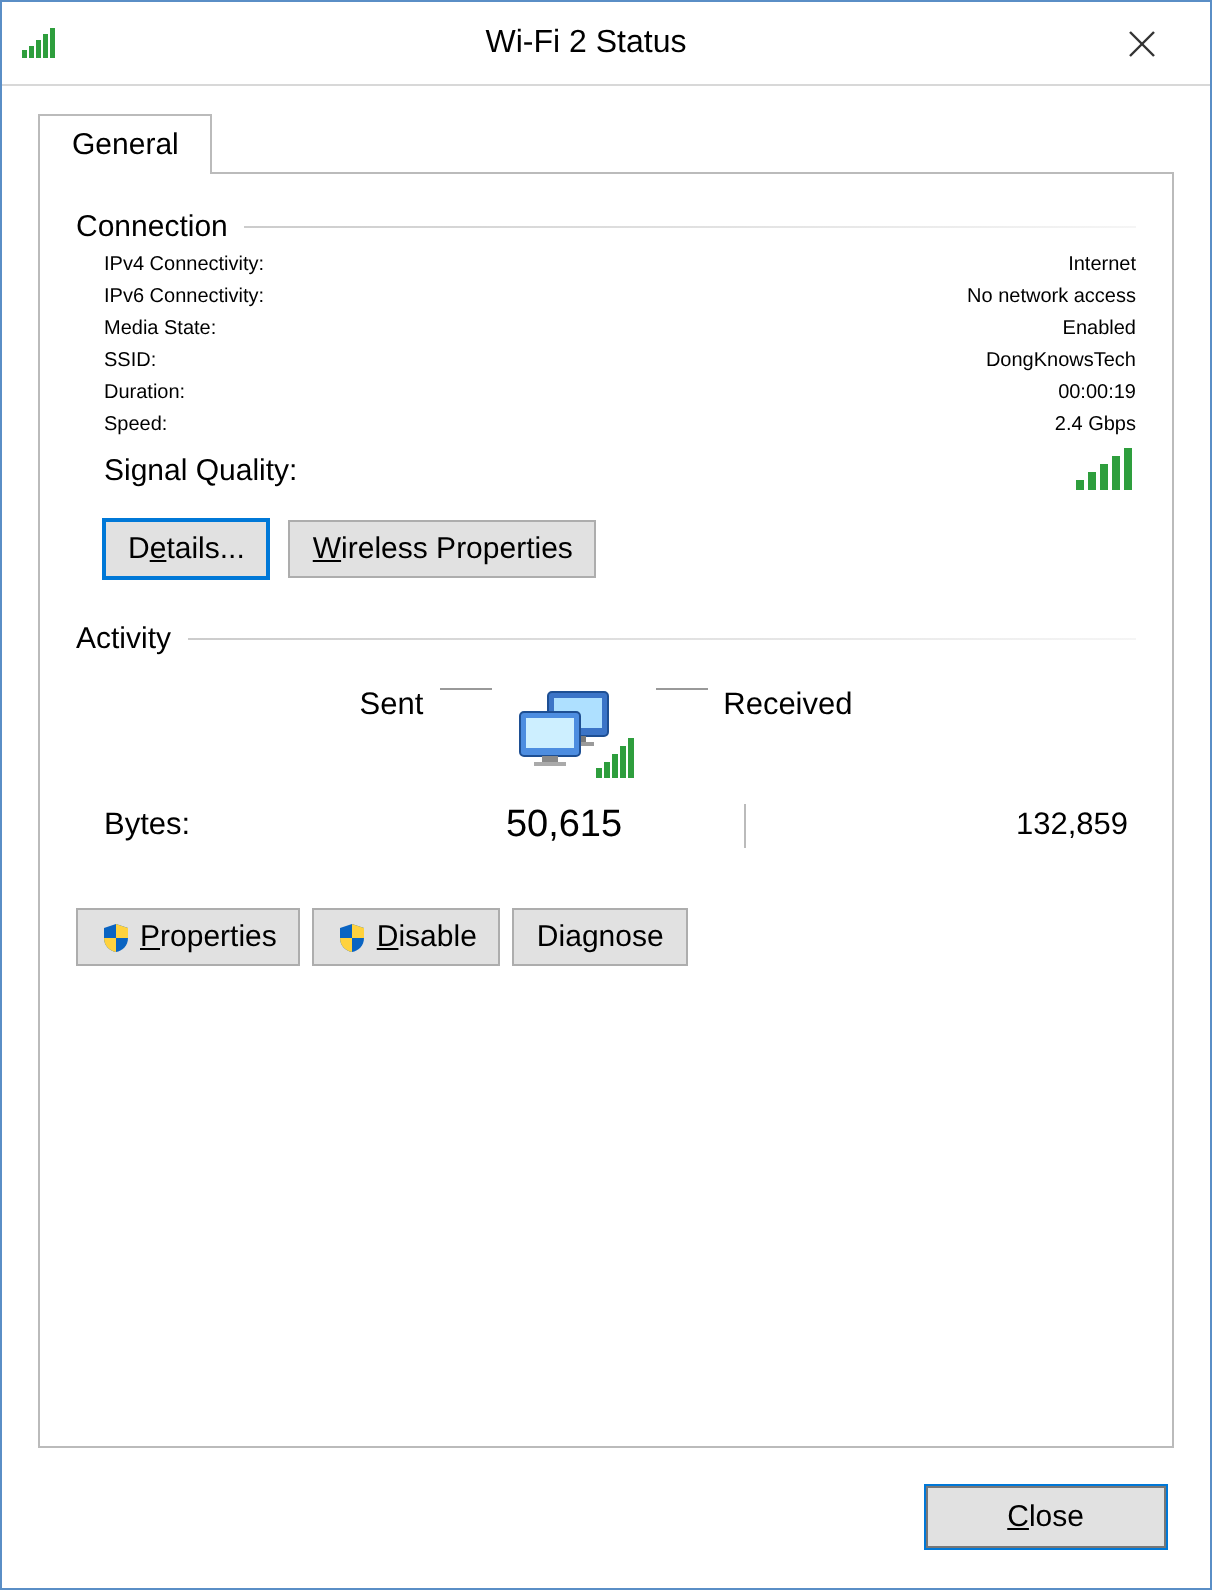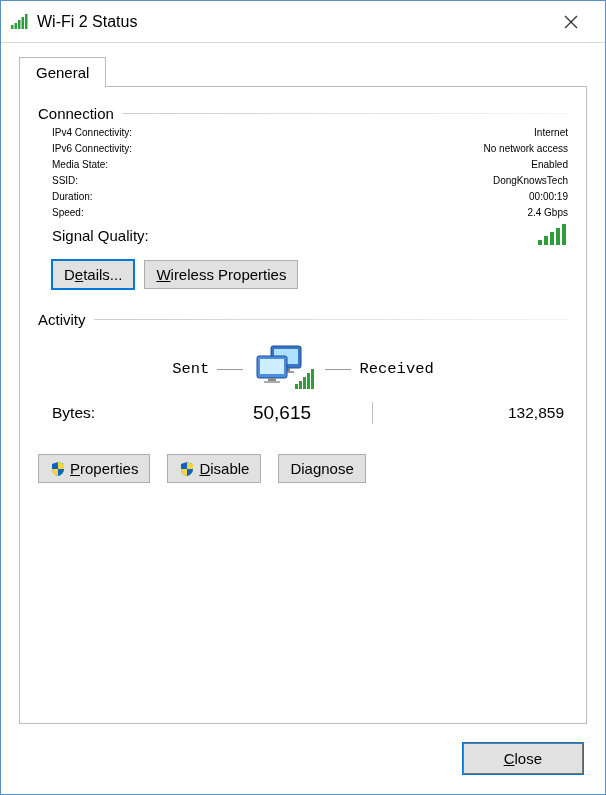--- a/index.html
+++ b/index.html
@@ -17,20 +17,21 @@
     width: 606px; height: 795px;
     border: 1px solid #5a8ec6;
     background: #fff;
     display: flex; flex-direction: column;
   }
   .titlebar {
     height: 42px;
     display: flex; align-items: center;
     padding: 0 12px 0 10px;
     border-bottom: 1px solid #d8d8d8;
+    text-align: center;
   }
   .titlebar .wifi-icon { margin-right: 8px; display:inline-flex; }
   .titlebar .title { flex: 1; font-size: 16px; }
   .titlebar .close {
     width: 44px; height: 30px;
     display: flex; align-items: center; justify-content: center;
     cursor: default;
   }
   .content {
     flex: 1;
@@ -94,35 +95,35 @@
   .btn.focus {
     outline: 2px solid #0078d7;
     outline-offset: -1px;
     border-color: #0078d7;
   }
   .btn u { text-decoration: underline; }
   .btn-row { display: flex; gap: 10px; }
   .details-row { margin: 14px 0 0 14px; }
   .activity { margin-top: 22px; }
   .activity-diagram {
-    display: flex; align-items: center; justify-content: center;
-    gap: 8px; margin: 16px 0 4px 0; font-family: Liberation Mono, monospace;
+    display: flex; align-items: flex-start; justify-content: center;
+    gap: 8px; margin: 16px 0 4px 0;
   }
   .act-label { font-size: 15.5px; }
   .dash { width: 26px; height: 1px; background: #999; }
   .bytes-row {
     display: flex; align-items: center;
     margin: 8px 0 0 14px;
   }
   .bytes-row .blabel { width: 160px; font-size: 15.5px; }
   .bytes-row .bsent { width: 140px; text-align: center; font-size: 19px; }
   .bytes-row .bsep { width: 40px; display:flex; justify-content:center; align-items:center; }
   .bytes-row .brecv { flex: 1; text-align: right; font-size: 15.5px; padding-right: 4px; }
   .vbar { width: 1px; height: 22px; background: #bbb; }
-  .action-row { margin-top: 30px; display:flex; gap: 17px; }
+  .action-row { margin-top: 30px; display:flex; gap: 6px; }
   .shield {
     display: inline-block; width: 16px; height: 16px;
   }
   .footer {
     display: flex; justify-content: flex-end;
     padding: 16px 22px 20px 22px;
   }
   .close-btn {
     background: #e1e1e1;
     border: 1px solid #777;

